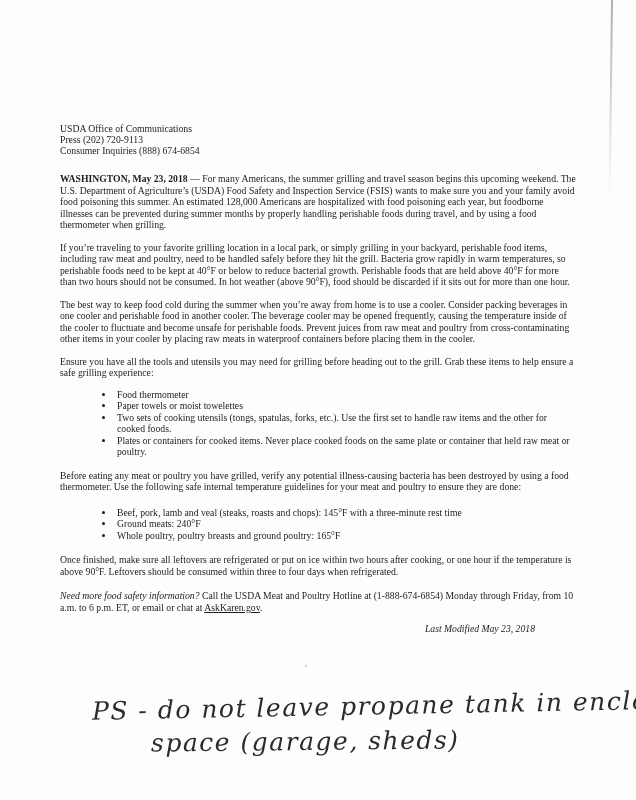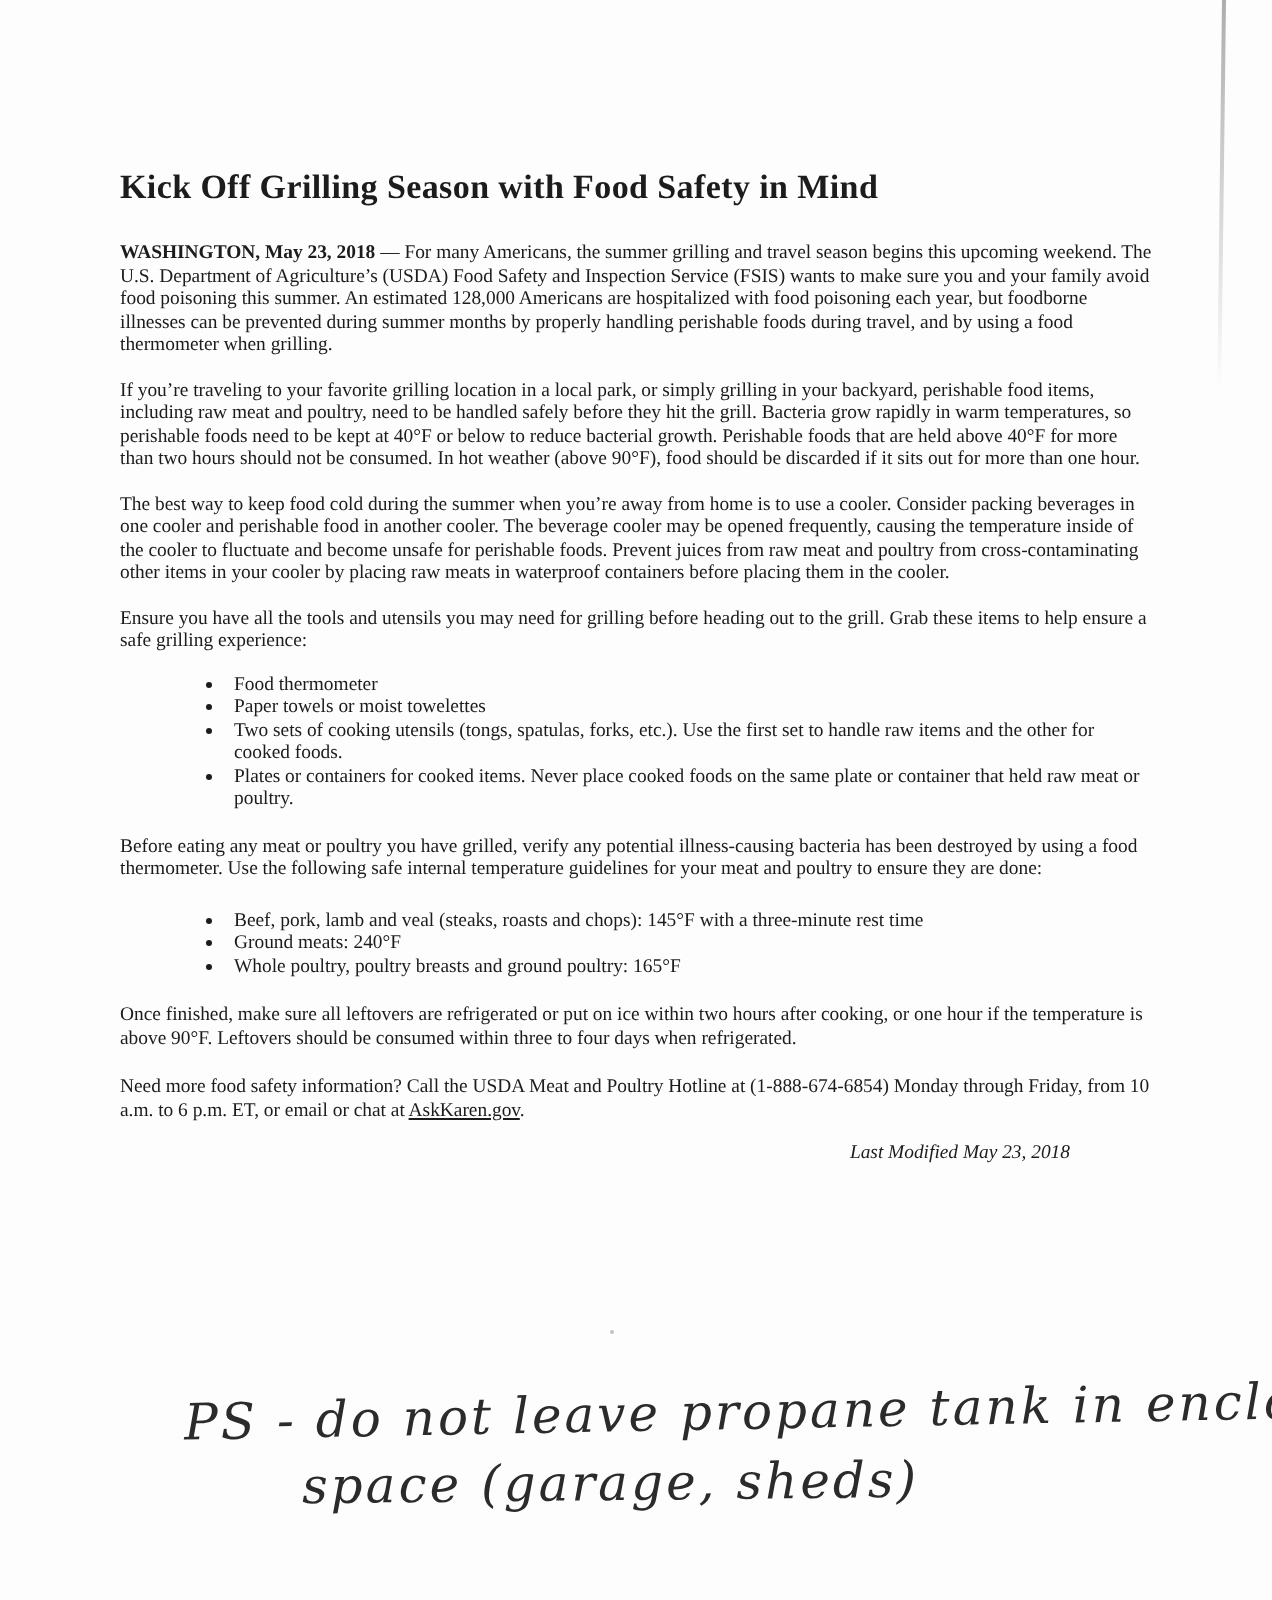--- a/index.html
+++ b/index.html
@@ -27,21 +27,21 @@
     line-height: 10.8px;
   }
   .body-par {
     font-size: 9.7px;
     line-height: 11.5px;
     margin: 11px 0 0 0;
     text-align: left;
   }
   .body-par.first { margin-top: 17px; }
   .bold-lead { font-weight: 700; }
-  .italic-lead { }
+  .italic-lead { font-style: italic; }
   ul.doc-list {
     margin: 10px 0 0 0;
     padding: 0 0 0 55px;
     font-size: 9.7px;
     line-height: 11.5px;
     list-style: disc outside;
   }
   ul.doc-list li { margin: 0; padding-left: 2px; }
   ul.temps { margin-top: 14px; }
   .before-par { margin-top: 12px; }
@@ -89,22 +89,26 @@
   }
 </style>
 </head>
 <body>
 
 <div class="page">
 
   <div class="scan-edge-line"></div>
   <div class="scan-speck"></div>
 
-  <h1 class="doc-title">Kick Off Grilling Season with Food Safety in Mind</h1>
 
+  <div class="contact-block">
+    <div>USDA Office of Communications</div>
+    <div>Press (202) 720-9113</div>
+    <div>Consumer Inquiries (888) 674-6854</div>
+  </div>
 
   <p class="body-par first"><span class="bold-lead">WASHINGTON, May 23, 2018</span><span> — For many Americans, the summer grilling and travel season begins this upcoming weekend. The U.S. Department of Agriculture’s (USDA) Food Safety and Inspection Service (FSIS) wants to make sure you and your family avoid food poisoning this summer. An estimated 128,000 Americans are hospitalized with food poisoning each year, but foodborne illnesses can be prevented during summer months by properly handling perishable foods during travel, and by using a food thermometer when grilling.</span></p>
 
   <p class="body-par">If you’re traveling to your favorite grilling location in a local park, or simply grilling in your backyard, perishable food items, including raw meat and poultry, need to be handled safely before they hit the grill. Bacteria grow rapidly in warm temperatures, so perishable foods need to be kept at 40°F or below to reduce bacterial growth. Perishable foods that are held above 40°F for more than two hours should not be consumed. In hot weather (above 90°F), food should be discarded if it sits out for more than one hour.</p>
 
   <p class="body-par">The best way to keep food cold during the summer when you’re away from home is to use a cooler. Consider packing beverages in one cooler and perishable food in another cooler. The beverage cooler may be opened frequently, causing the temperature inside of the cooler to fluctuate and become unsafe for perishable foods. Prevent juices from raw meat and poultry from cross-contaminating other items in your cooler by placing raw meats in waterproof containers before placing them in the cooler.</p>
 
   <p class="body-par">Ensure you have all the tools and utensils you may need for grilling before heading out to the grill. Grab these items to help ensure a safe grilling experience:</p>
 
   <ul class="doc-list">

